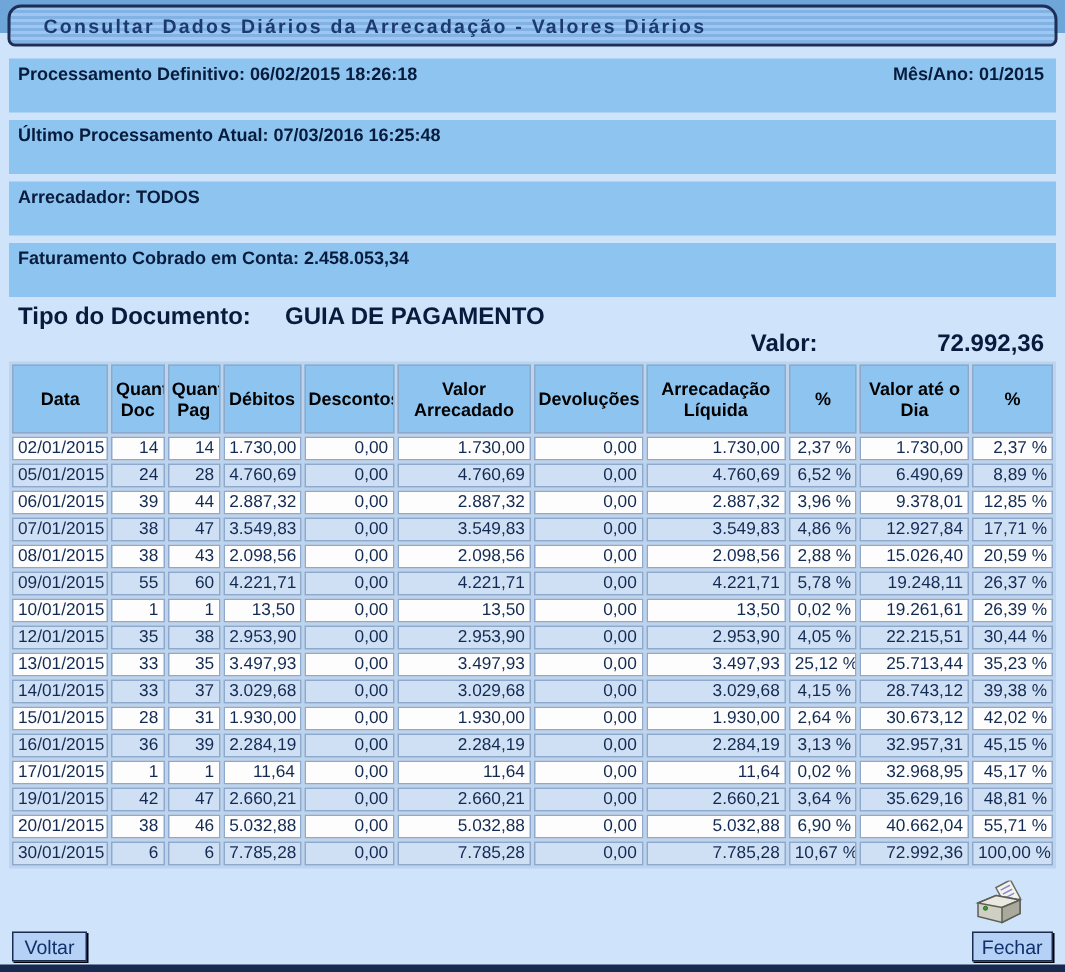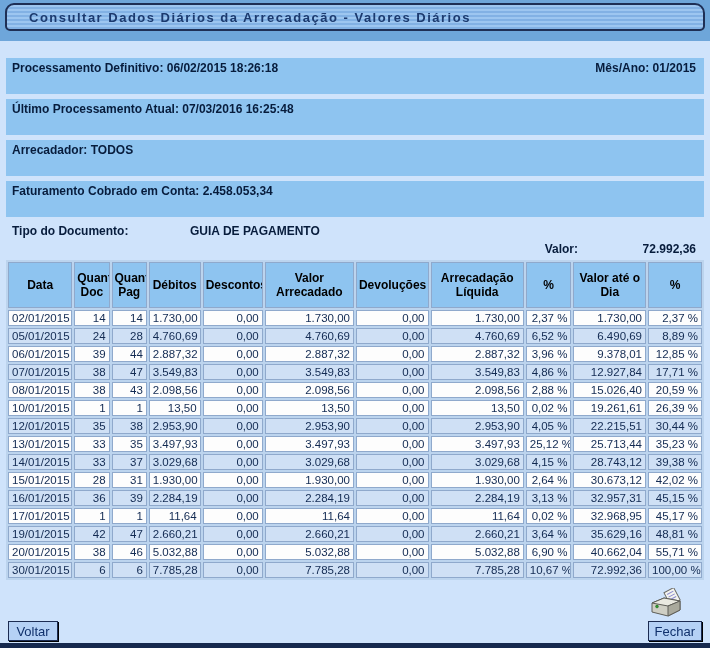--- a/index.html
+++ b/index.html
@@ -4,21 +4,21 @@
 <style>
   * { margin:0; padding:0; box-sizing:border-box; }
   html,body { width:710px; height:648px; overflow:hidden; }
   body {
     font-family:"Liberation Sans", sans-serif;
     background:#cfe3fb;
     position:relative;
     color:#10264e;
   }
   
-  .topband { background:#6ea6da; height:41px; padding:3px 5px 0 5px; }
+  .topband { background:#6ea6da; height:22px; padding:3px 5px 0 5px; }
   .titletab {
     height:28px;
     border:2px solid #1e2f55;
     border-radius:9px 10px 5px 5px;
     background:repeating-linear-gradient(180deg,#9dc6f0 0 2px,#82b1e4 2px 4px);
     display:flex; align-items:center;
     padding-left:22px;
     font-weight:bold; font-size:13px; letter-spacing:1.5px;
     color:#1c3a6e;
   }
@@ -28,26 +28,26 @@
     margin-top:5px;
     background:#8ec4f0;
     height:36px; line-height:21px;
     padding:0 8px 0 6px;
     font-size:12px; font-weight:bold; color:#071c3c;
     display:flex; justify-content:space-between;
   }
   .band.first { margin-top:17px; }
   .plainrow {
     height:16px; line-height:16px; margin-top:6px;
-    font-size:12px; font-weight:bold; color:#071c3c;
+    font-size:16px; font-weight:bold; color:#071c3c;
     padding:0 8px 0 6px;
     display:flex;
   }
   .tipo-label { width:178px; }
-  .valor-row { justify-content:flex-end; margin-top:2px; height:16px; }
+  .valor-row { justify-content:flex-end; margin-top:2px; height:16px;gap:33px; }
   .valor-value { width:118px; text-align:right; }
   
   table {
     margin-top:3px;
     width:698px; table-layout:fixed;
     border-collapse:separate; border-spacing:2px;
     background:#bcd4ee;
     font-size:11.5px;
   }
   th, td { border:1px solid #8fa9cc; overflow:hidden; white-space:nowrap; }
@@ -206,20 +206,33 @@
           <td class="right">43</td>
           <td class="right">2.098,56</td>
           <td class="right">0,00</td>
           <td class="right">2.098,56</td>
           <td class="right">0,00</td>
           <td class="right">2.098,56</td>
           <td class="right">2,88 %</td>
           <td class="right">15.026,40</td>
           <td class="right">20,59 %</td>
         </tr>
+        <tr class="alt">
+          <td class="left">09/01/2015</td>
+          <td class="right">55</td>
+          <td class="right">60</td>
+          <td class="right">4.221,71</td>
+          <td class="right">0,00</td>
+          <td class="right">4.221,71</td>
+          <td class="right">0,00</td>
+          <td class="right">4.221,71</td>
+          <td class="right">5,78 %</td>
+          <td class="right">19.248,11</td>
+          <td class="right">26,37 %</td>
+        </tr>
         <tr>
           <td class="left">10/01/2015</td>
           <td class="right">1</td>
           <td class="right">1</td>
           <td class="right">13,50</td>
           <td class="right">0,00</td>
           <td class="right">13,50</td>
           <td class="right">0,00</td>
           <td class="right">13,50</td>
           <td class="right">0,02 %</td>

